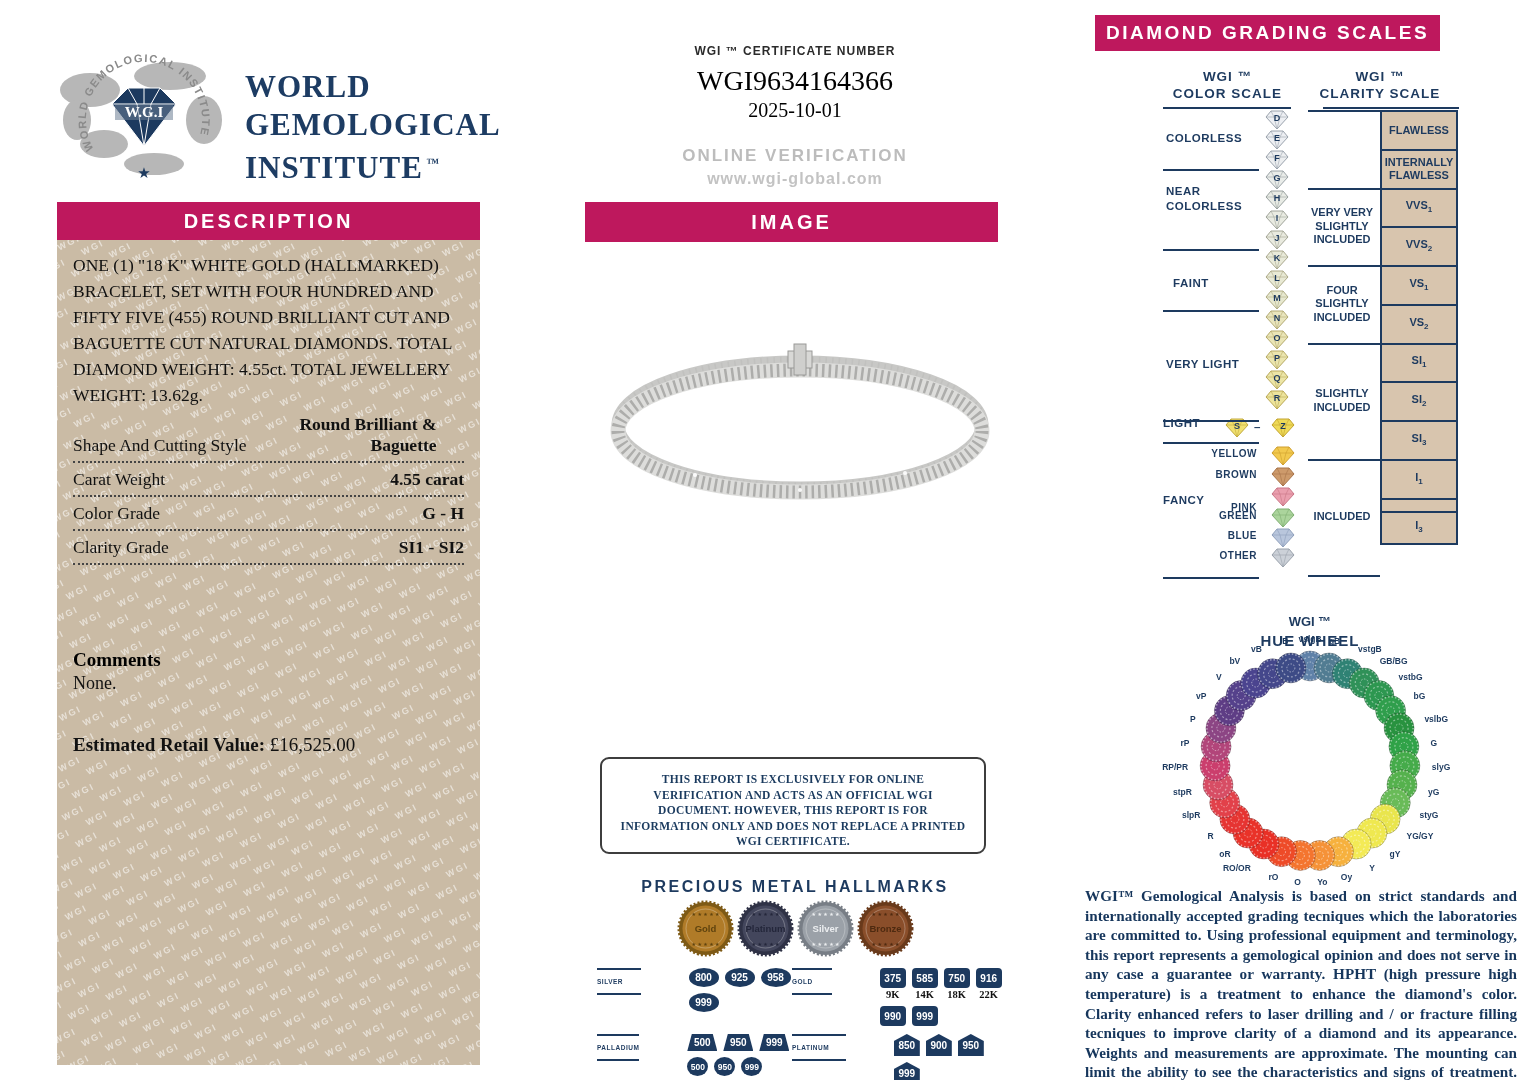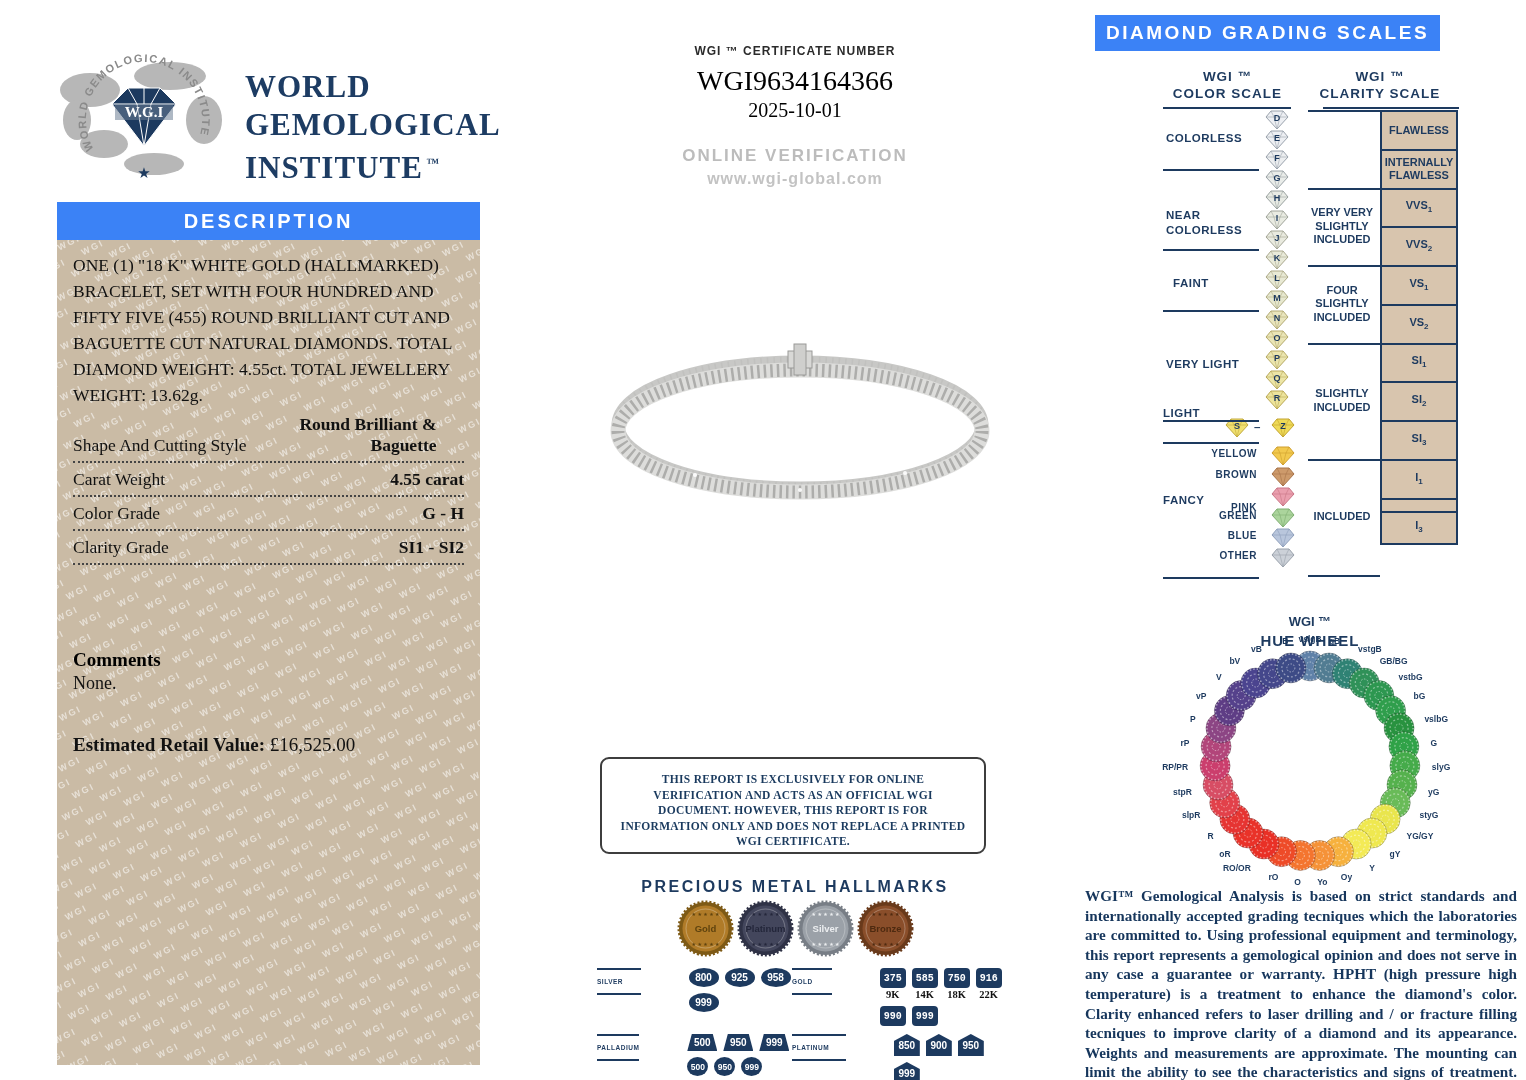--- a/index.html
+++ b/index.html
@@ -1,19 +1,19 @@
 <!DOCTYPE html>
 <html><head>
 <meta charset="utf-8">
 <style>
   html,body{margin:0;padding:0;background:#ffffff;}
   .page{position:relative;width:1526px;height:1080px;background:#ffffff;overflow:hidden;
         font-family:"Liberation Sans",sans-serif;color:#1d3a5f;}
   .abs{position:absolute;}
-  .bar{position:absolute;background:#3b82f6;color:#ffffff;display:flex;align-items:center;
+  .bar{position:absolute;background:#be185d;color:#ffffff;display:flex;align-items:center;
        justify-content:center;font-weight:bold;letter-spacing:3px;font-size:20px;}
   
   .brand{position:absolute;left:245px;top:68px;font-family:"Liberation Serif",serif;
          font-weight:bold;font-size:31px;line-height:38px;color:#1d3c63;letter-spacing:1px;}
   .brand sup{font-size:13px;}
   .tan-panel{position:absolute;left:57px;top:240px;width:423px;height:825px;background:#cabba5;overflow:hidden;}
   #wm{position:absolute;left:-250px;top:-250px;width:1100px;height:1700px;transform:rotate(-27deg);
       color:rgba(255,255,255,0.55);font-weight:bold;font-size:9px;line-height:15px;
       letter-spacing:2px;word-spacing:14px;white-space:nowrap;}
   .panel-content{position:absolute;left:0;top:0;width:100%;padding:12px 16px 0 16px;box-sizing:border-box;
@@ -43,21 +43,21 @@
   #medals{position:absolute;left:585px;top:900px;width:420px;display:flex;justify-content:center;gap:3px;}
   #hm-groups{position:absolute;left:597px;top:968px;width:410px;display:grid;
              grid-template-columns:195px 215px;row-gap:8px;}
   .hm-group{display:flex;align-items:flex-start;gap:40px;}
   .hm-label{width:58px;margin-right:8px;border-top:2px solid #1d3a5f;border-bottom:2px solid #1d3a5f;
             padding:8px 0;font-size:6.5px;font-weight:bold;color:#1d3a5f;letter-spacing:0.5px;}
   .hm-badges{display:flex;flex-wrap:wrap;gap:6px;align-items:flex-start;}
   .badge{background:#1d3a5f;color:#fff;font-weight:bold;font-size:10px;display:flex;
          align-items:center;justify-content:center;}
   .badge.oval{width:30px;height:19px;border-radius:50%;}
-  .badge.rect{width:26px;height:20px;border-radius:4px;font-family:Liberation Mono, monospace;}
+  .badge.rect{width:26px;height:20px;border-radius:4px;}
   .badge.trap{width:30px;height:17px;clip-path:polygon(15% 0,85% 0,100% 100%,0 100%);}
   .badge.circle{width:21px;height:19px;border-radius:50%;font-size:8.5px;}
   .badge.house{width:26px;height:22px;clip-path:polygon(50% 0,100% 32%,100% 100%,0 100%,0 32%);}
   .badge-wrap{display:flex;flex-direction:column;align-items:center;}
   .badge-sub{font-family:"Liberation Serif",serif;font-weight:bold;font-size:10.5px;color:#111;margin-top:1px;}
   
   .scale-title{position:absolute;text-align:center;font-weight:bold;font-size:13.5px;
                letter-spacing:1px;color:#1d3a5f;line-height:17px;}
   .rule{position:absolute;background:#1d3a5f;height:2px;}
   .cg-label{position:absolute;font-weight:bold;font-size:11.5px;line-height:15px;color:#1d3a5f;letter-spacing:0.5px;}
@@ -236,20 +236,23 @@
   </div>
 
   <div class="cert">
     <div class="l1">WGI ™ CERTIFICATE NUMBER</div>
     <div class="l2">WGI9634164366</div>
     <div class="l3">2025-10-01</div>
     <div class="l4">ONLINE VERIFICATION</div>
     <div class="l5">www.wgi-global.com</div>
   </div>
 
+  <div class="bar" style="left:585px;top:202px;width:413px;height:40px;">
+    <span>IMAGE</span>
+  </div>
 
   <svg class="abs" style="left:595px;top:330px;" width="410" height="190" viewBox="0 0 410 190">
     <ellipse cx="205" cy="95" rx="182" ry="63" stroke="#c8c8c6" stroke-width="13" fill="none"></ellipse>
     <ellipse cx="205" cy="95" rx="182" ry="63" stroke="#bfbfbd" stroke-width="11" fill="none" stroke-dasharray="1.5 5" opacity="0.85"></ellipse>
     <ellipse cx="205" cy="101" rx="182" ry="61" stroke="#dddddb" stroke-width="15" fill="none"></ellipse>
     <ellipse cx="205" cy="101" rx="182" ry="61" stroke="#adadab" stroke-width="13" fill="none" stroke-dasharray="2.5 4"></ellipse>
     <g>
       <rect x="193" y="21" width="24" height="17" fill="#d8d8d6" stroke="#9a9a98"></rect>
       <rect x="199" y="14" width="12" height="31" fill="#cfcfcd" stroke="#9a9a98"></rect>
     </g>
@@ -456,31 +459,31 @@
         </svg></div>
       <div class="cg-label" style="left: 1254px; top: 420px;">–</div>
       <div class="gem" style="left: 1268px; top: 416px;"><svg width="30" height="24" viewBox="0 0 30 24">
           <polygon points="4,9 9,3 21,3 26,9 15,21" fill="#eeda58" stroke="#c2a32e" stroke-width="1"></polygon>
           <path d="M4,9 L26,9 M9,3 L12,9 M21,3 L18,9 M12,9 L15,21 M18,9 L15,21" stroke="#c2a32e" stroke-width="0.6" fill="none"></path>
           <text x="15" y="12.5" text-anchor="middle" font-size="9" font-weight="bold" fill="#1d3a5f">Z</text>
         </svg></div>
       <div class="cg-label" style="left: 1166px; top: 131px;">
         <div>COLORLESS</div>
       </div>
-      <div class="cg-label" style="left: 1166px; top: 208px;">
+      <div class="cg-label" style="left: 1166px; top: 184px;">
         <div>NEAR</div>
         <div>COLORLESS</div>
       </div>
       <div class="cg-label" style="left: 1173px; top: 276px;">
         <div>FAINT</div>
       </div>
       <div class="cg-label" style="left: 1166px; top: 357px;">
         <div>VERY LIGHT</div>
       </div>
-      <div class="cg-label" style="left: 1163px; top: 406px; text-align: right;">
+      <div class="cg-label" style="left: 1163px; top: 416px; text-align: right;">
         <div>LIGHT</div>
       </div>
       <div class="rule" style="left: 1163px; top: 169px; width: 96px;"></div>
       <div class="rule" style="left: 1163px; top: 249px; width: 96px;"></div>
       <div class="rule" style="left: 1163px; top: 310px; width: 96px;"></div>
       <div class="rule" style="left: 1163px; top: 420px; width: 96px;"></div>
       <div class="rule" style="left: 1163px; top: 442px; width: 96px;"></div>
       <div class="rule" style="left: 1163px; top: 577px; width: 96px;"></div>
       <div class="cg-label" style="left: 1163px; top: 493px;">FANCY</div>
       <div class="fancy-name" style="left: 1167px; top: 448px;">YELLOW</div>

